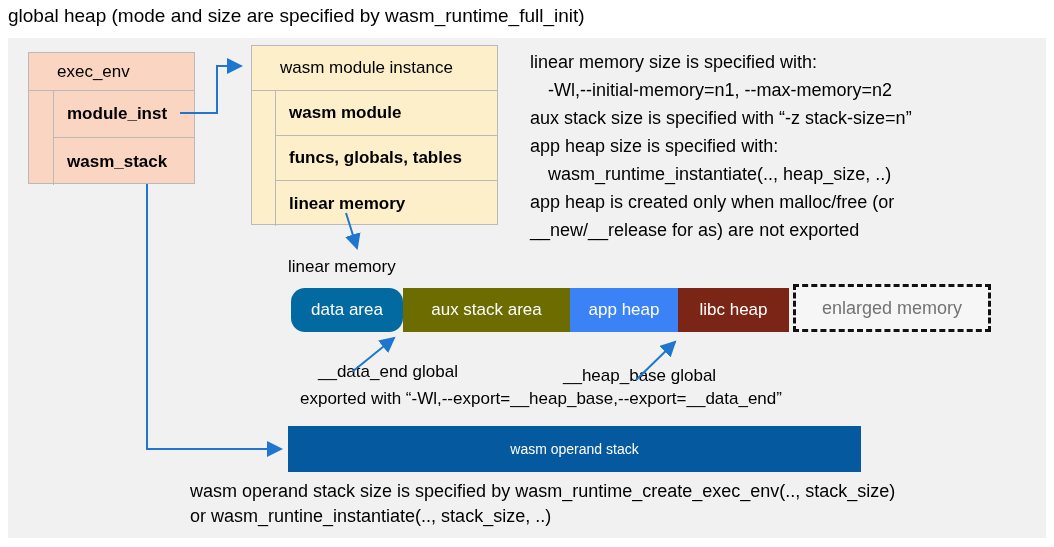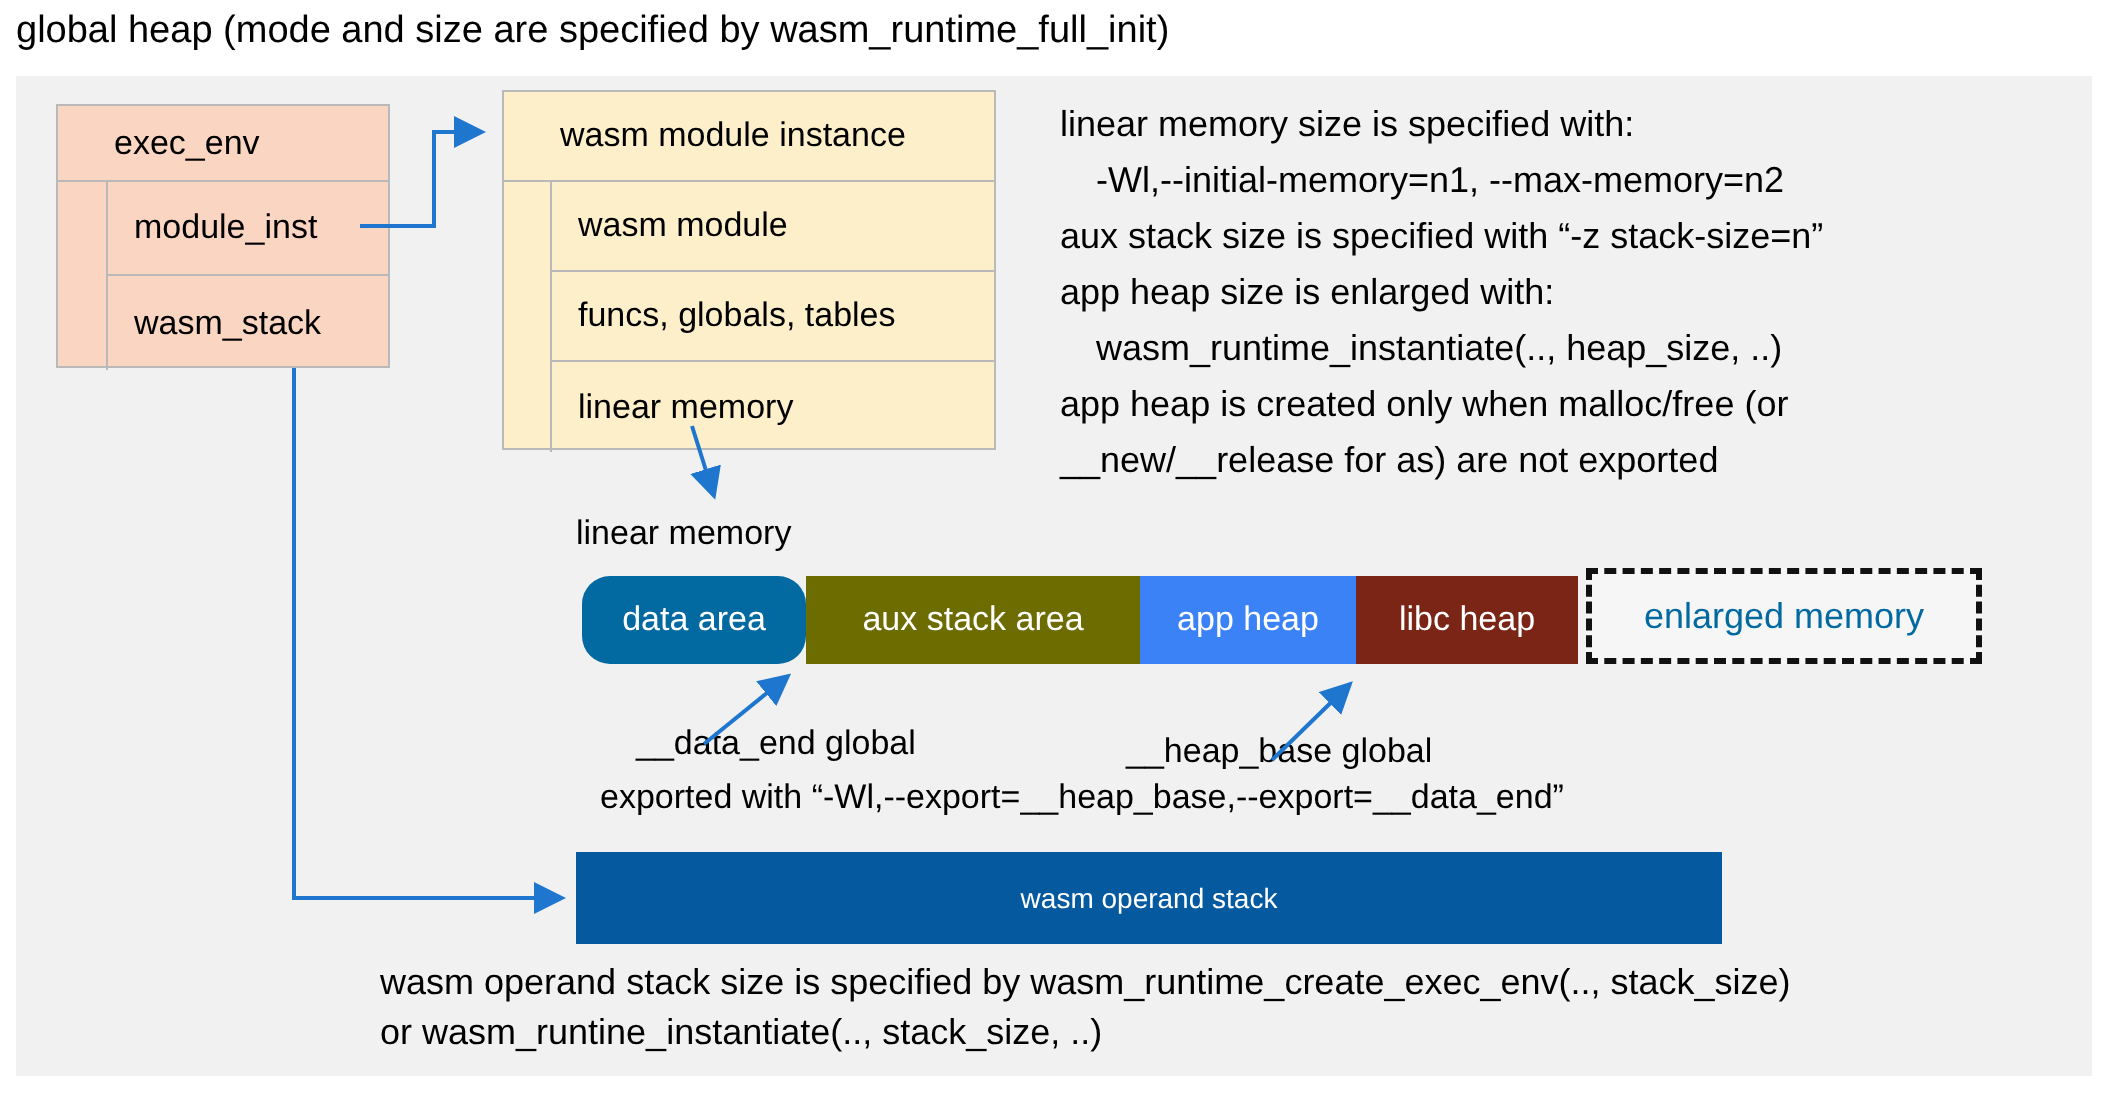--- a/index.html
+++ b/index.html
@@ -10,21 +10,21 @@
   .title { position:absolute; left:8px; top:5px; font-size:19px; font-weight:500; }
 
   .canvas { position:absolute; left:8px; top:38px; width:1038px; height:500px; background:#F1F1F1; }
 
   
   .struct { position:absolute; border:1px solid #B9B9B9; font-size:17px; }
   .struct .hdr { display:flex; align-items:center; padding-left:28px; border-bottom:1px solid #B9B9B9; }
   .struct .body { display:flex; }
   .struct .gutter { border-right:1px solid #B9B9B9; }
   .struct .rows { flex:1; display:flex; flex-direction:column; }
-  .struct .row { display:flex; align-items:center; padding-left:13px; border-bottom:1px solid #B9B9B9; }
+  .struct .row { display:flex; align-items:center; padding-left:13px; border-bottom:1px solid #B9B9B9;font-weight:bold; }
   .struct .row:last-child { border-bottom:none; }
 
   #exec-env { left:28px; top:52px; width:167px; height:132px; background:#FAD5C1; }
   #exec-env .hdr { height:38px; }
   #exec-env .gutter { width:25px; }
   #exec-env .row { height:47px; }
 
   #module-instance { left:251px; top:45px; width:247px; height:180px; background:#FCEFC9; }
   #module-instance .hdr { height:45px; }
   #module-instance .gutter { width:24px; }
@@ -87,32 +87,32 @@
         <div class="row">funcs, globals, tables</div>
         <div class="row">linear memory</div>
       </div>
     </div>
   </div>
 
   <div class="notes-right">
     <div>linear memory size is specified with:</div>
     <div class="ind">-Wl,--initial-memory=n1, --max-memory=n2</div>
     <div>aux stack size is specified with “-z stack-size=n”</div>
-    <div>app heap size is enlarged with:</div>
+    <div>app heap size is specified with:</div>
     <div class="ind">wasm_runtime_instantiate(.., heap_size, ..)</div>
     <div>app heap is created only when malloc/free (or</div>
     <div>__new/__release for as) are not exported</div>
   </div>
 
   <div class="lm-label">linear memory</div>
   <div class="seg" id="seg-data" style="background: #0369a1; border-radius: 14px;">data area</div>
   <div class="seg" id="seg-aux" style="background: rgb(108, 108, 0);">aux stack area</div>
   <div class="seg" id="seg-heap" style="background: #3b82f6;">app heap</div>
   <div class="seg" id="seg-libc" style="background: rgb(123, 37, 23);">libc heap</div>
-  <div class="enlarged" style="color: #0369a1; text-align: center;">enlarged memory</div>
+  <div class="enlarged" style="color: #737373; text-align: center;">enlarged memory</div>
 
   <div class="lbl" id="lbl-data-end">__data_end global</div>
   <div class="lbl" id="lbl-heap-base">__heap_base global</div>
   <div class="lbl" id="lbl-exported">exported with “-Wl,--export=__heap_base,--export=__data_end”</div>
 
   <div class="operand-bar" style="background: rgb(5, 89, 158);">wasm operand stack</div>
 
   <div class="notes-bottom">
     <div>wasm operand stack size is specified by wasm_runtime_create_exec_env(.., stack_size)</div>
     <div>or wasm_runtine_instantiate(.., stack_size, ..)</div>

